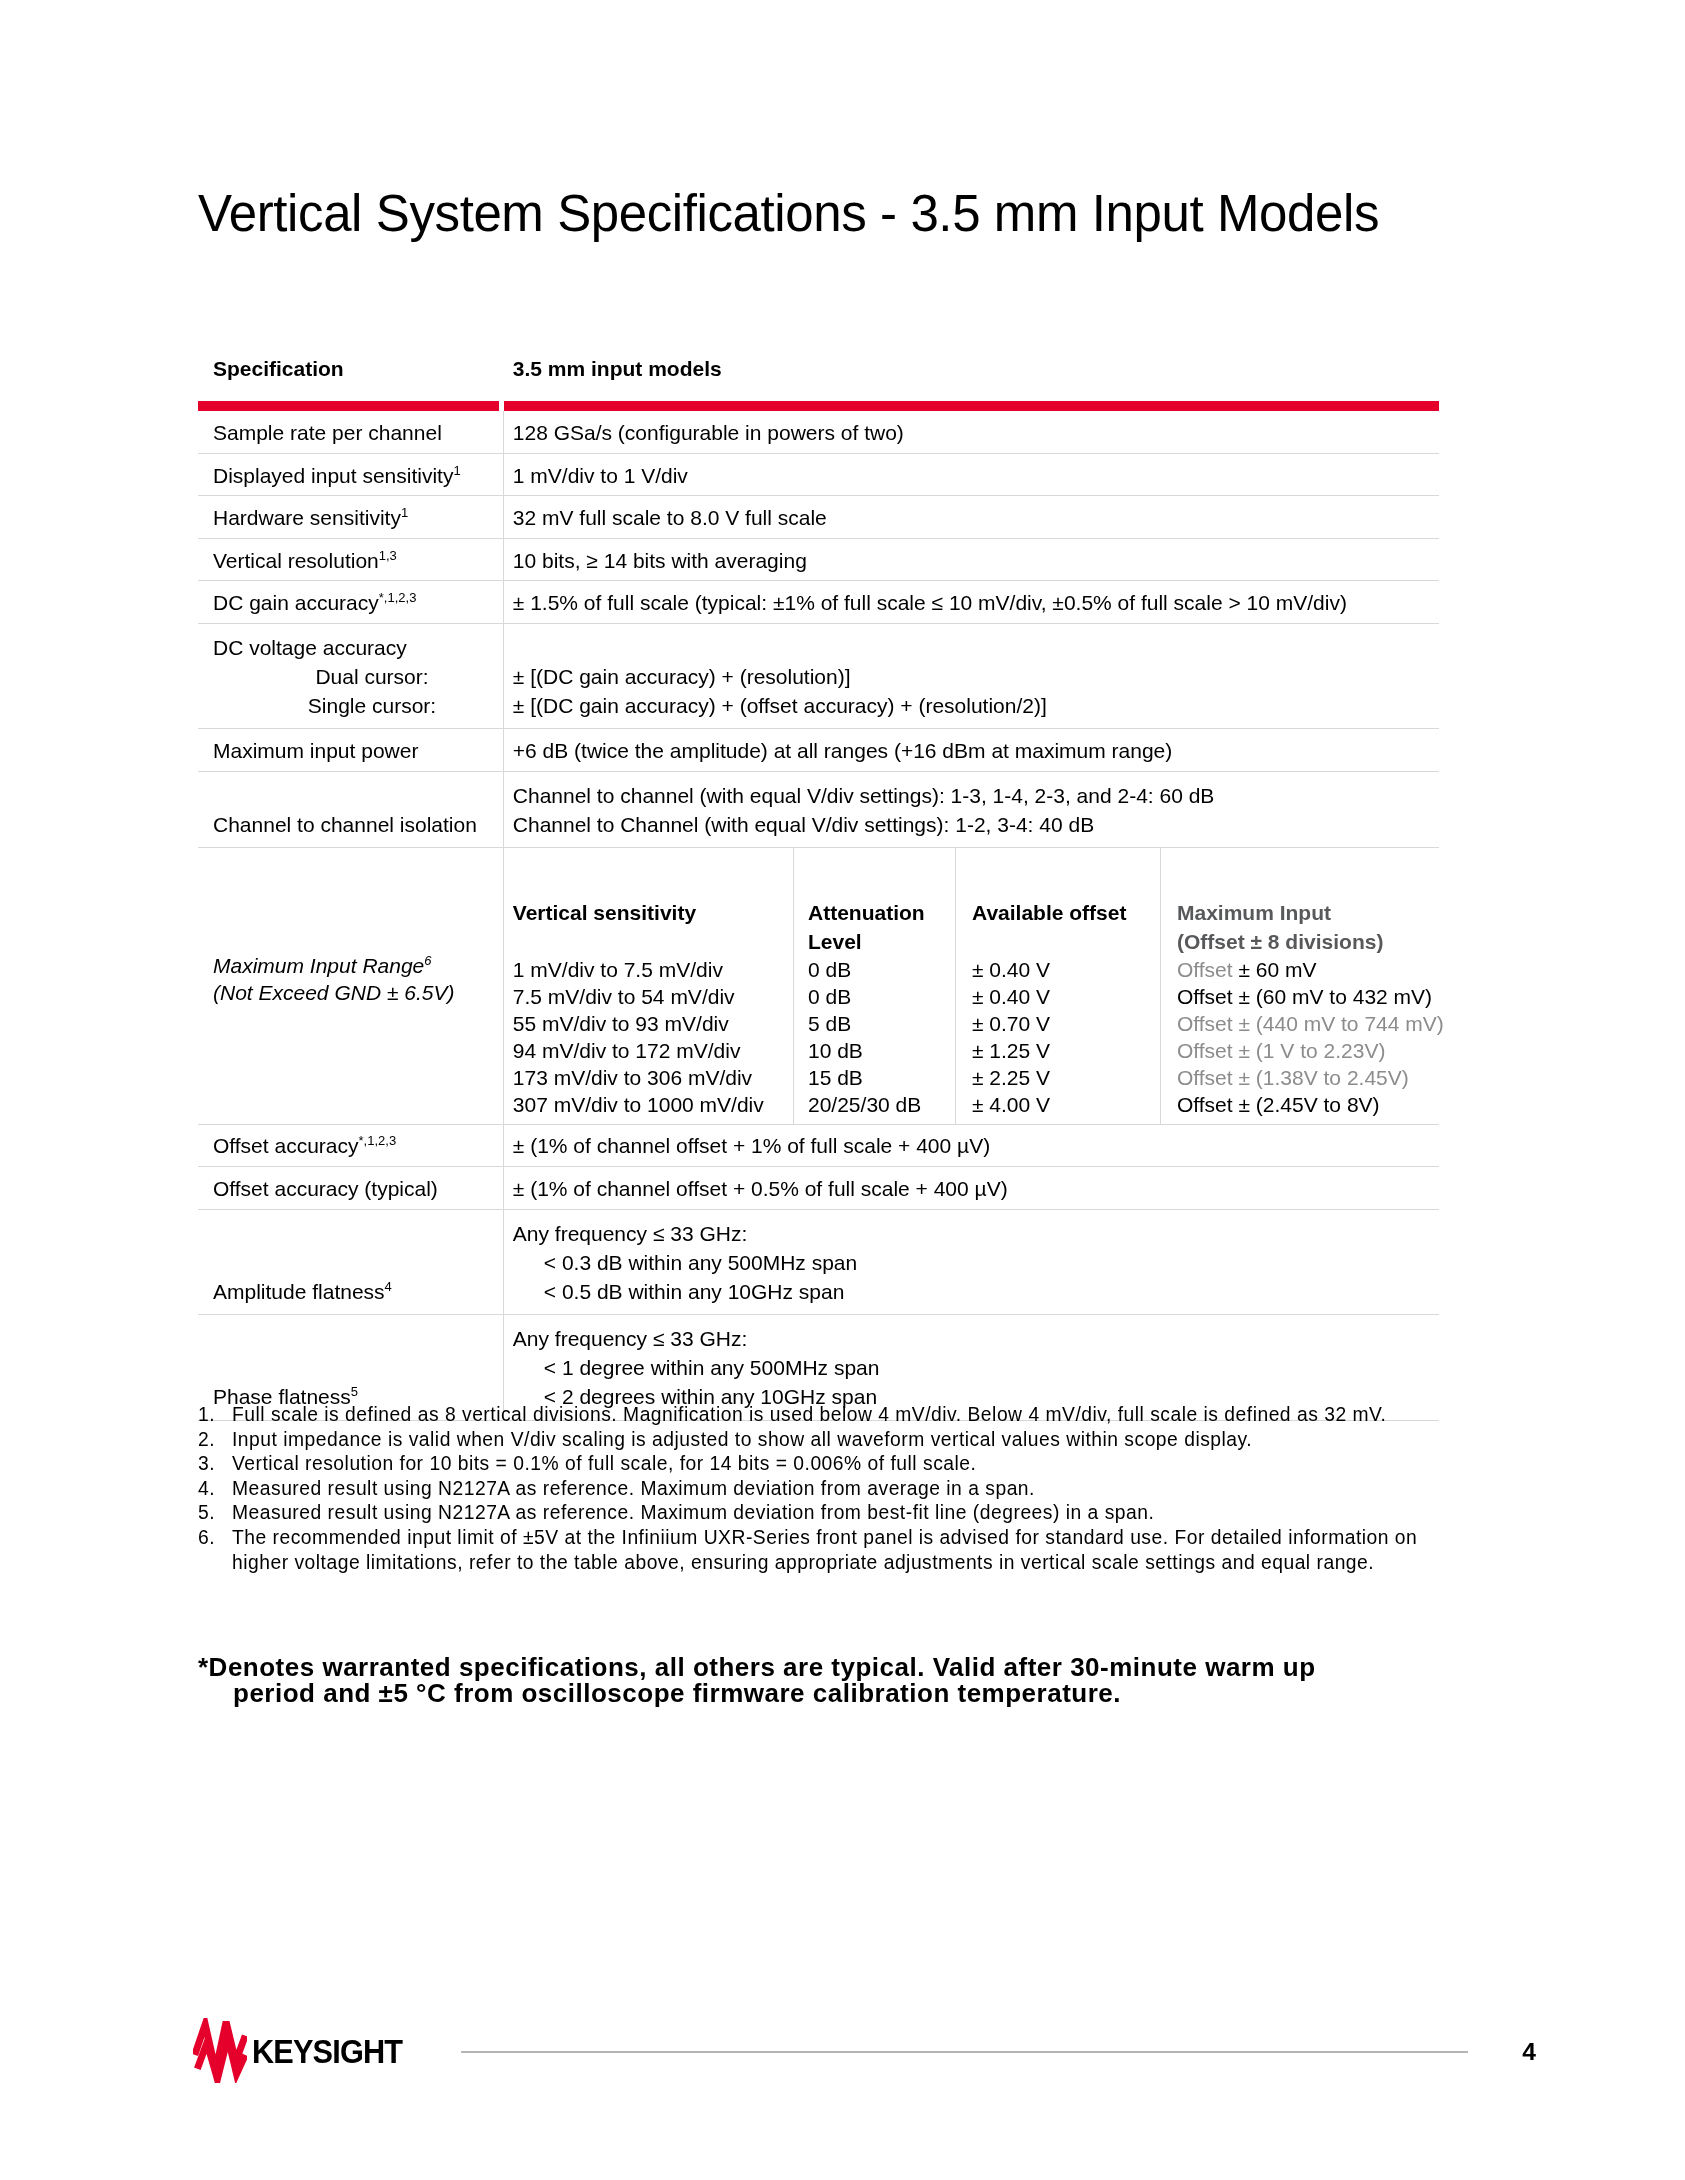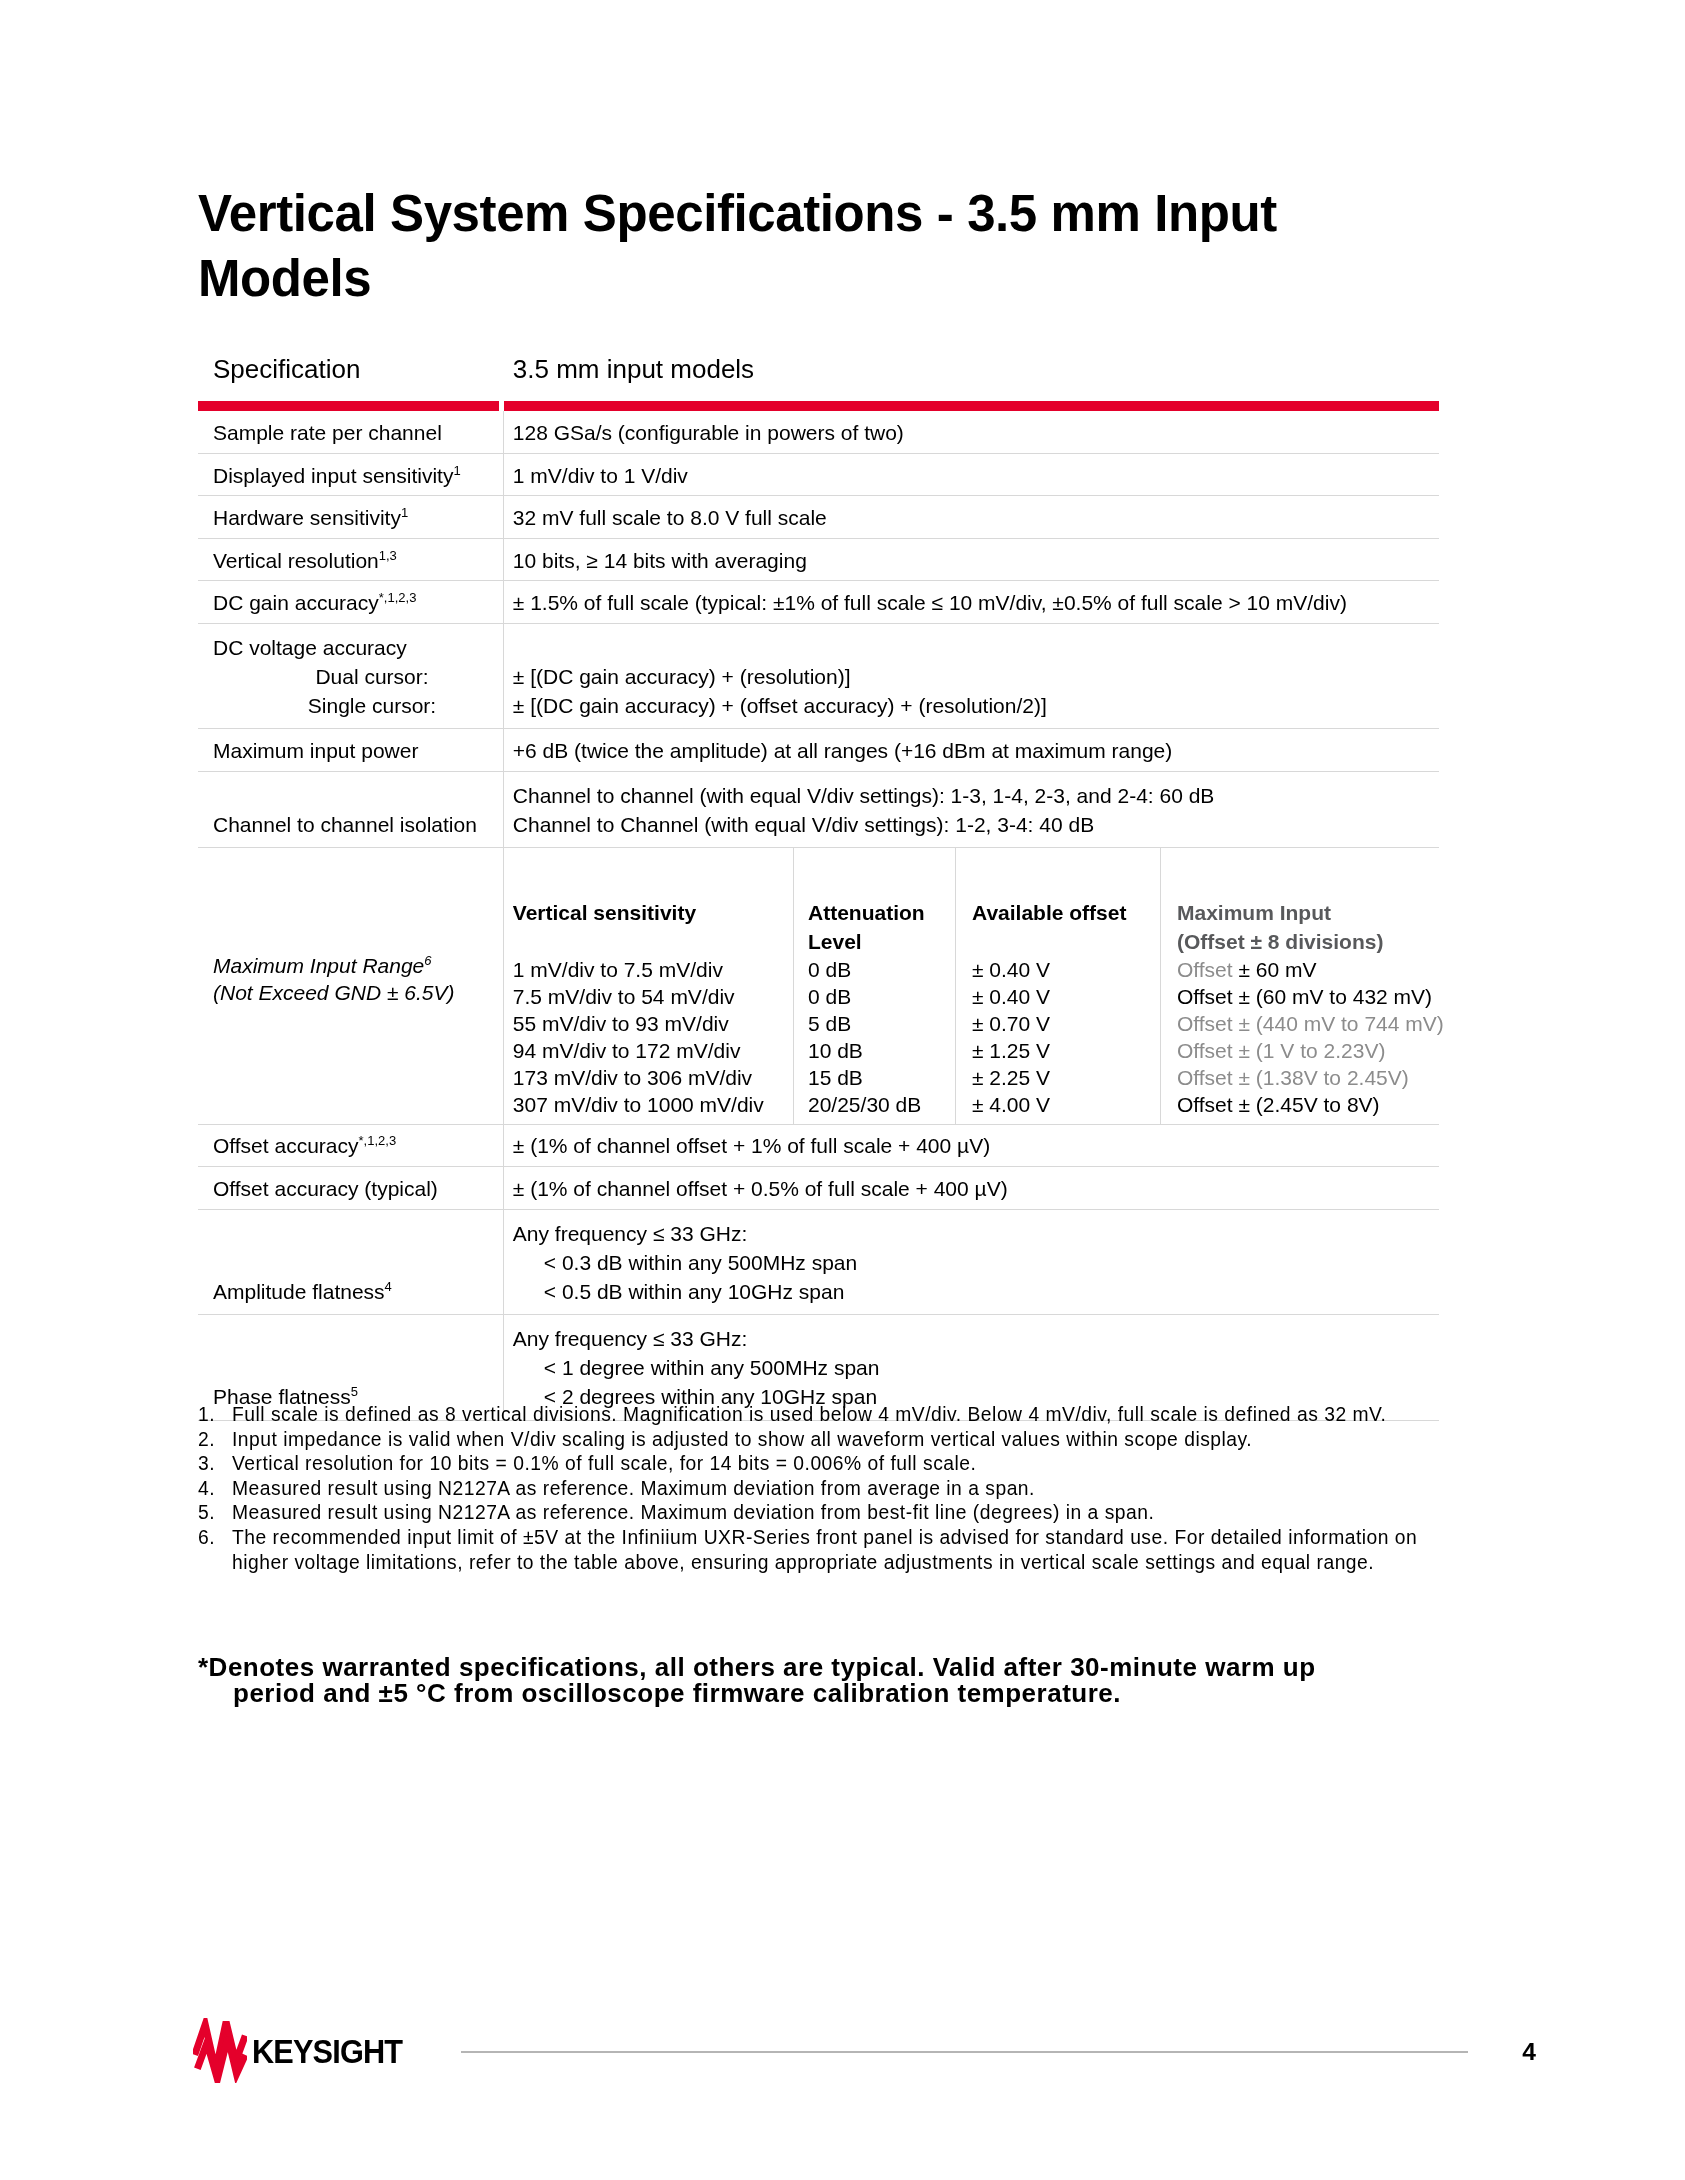--- a/index.html
+++ b/index.html
@@ -7,27 +7,27 @@
   body {
     width:1685px; height:2180px;
     font-family:"Liberation Sans","DejaVu Sans",sans-serif;
     color:#000; position:relative; overflow:hidden;
   }
   .page { position:relative; width:1685px; height:2180px; background:#fff; }
 
   
   .doc-title {
     position:absolute; left:198px; top:181px; width:1220px;
-    font-size:51px; font-weight:bold; line-height:65px; letter-spacing:-0.4px; color:#000;
+    font-size:51px; font-weight:normal; line-height:65px; letter-spacing:-0.4px; color:#000;
   }
 
   
   .spec-table { position:absolute; left:198px; top:357px; width:1241px; font-size:21px; }
   .thead { display:grid; grid-template-columns:306px 935px; line-height:24.6px; }
-  .th { font-weight:normal; font-size:26px; }
+  .th { font-weight:bold; font-size:21px; }
   .th.c1 { padding-left:15px; }
   .th.c2 { padding-left:8.8px; }
   .redbar { margin-top:19.3px; height:10.5px; display:grid; grid-template-columns:301px 5.3px 935px; }
   .redbar .seg { background:#e4002b; }
   .redbar .gap { background:#fff; }
 
   .r { display:grid; grid-template-columns:306px 935px; border-bottom:0.9px solid #d8d8d8; }
   .lc { padding:9.7px 7px 8.8px 15px; border-right:0.9px solid #d8d8d8; line-height:23px; }
   .vc { padding:9.7px 7px 8.8px 8.8px; line-height:23px; }
   .r.multi .lc, .r.multi .vc { line-height:29px; padding-top:8.8px; padding-bottom:8.8px; }

